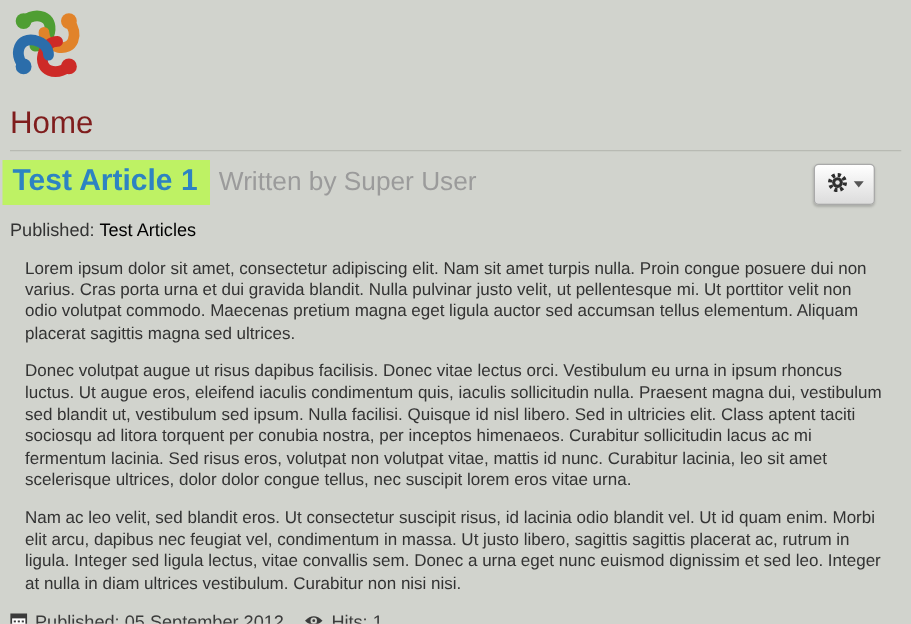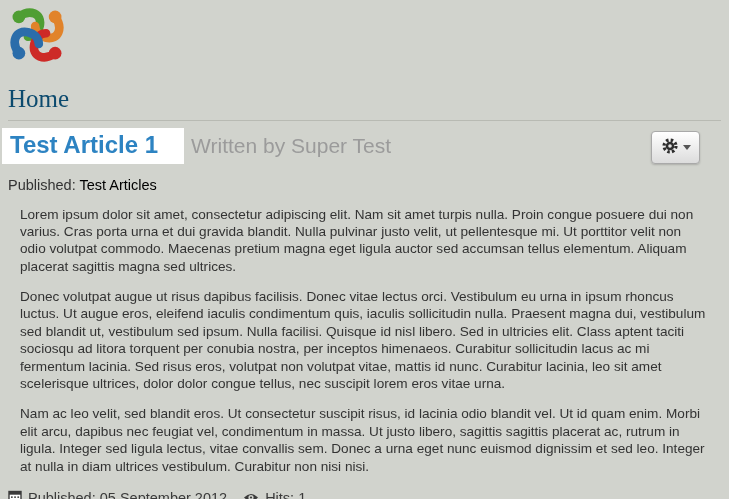--- a/index.html
+++ b/index.html
@@ -17,32 +17,32 @@
   .logo-mark { flex: 0 0 auto; }
   .logo-word {
     font-family: "Liberation Sans", sans-serif;
     font-weight: bold; font-size: 45px; letter-spacing: -1px;
     color: #1c3156; line-height: 1; position: relative; top: -2px;
   }
   .logo-reg { font-size: 13px; font-weight: bold; color: #1c3156; vertical-align: 26px; margin-left: 2px; }
 
   
   h1.page-title {
-    font-family: Liberation Serif, serif;
-    font-weight: normal; font-size: 25px; color: #0c4a6e;
+    font-family: Liberation Sans, sans-serif;
+    font-weight: normal; font-size: 25px; color: #7f1d1d;
     margin: 17px 0 7px 0; line-height: 1.1;
   }
   hr.rule { border: none; border-top: 1px solid #b8bab3; margin: 0; }
 
   
   .article-header { display: flex; justify-content: space-between; align-items: flex-start; margin-top: 7px; }
   .article-title {
-    display: inline-block; background: #ffffff; color: #2d83c2;
+    display: inline-block; background: #bef264; color: #2d83c2;
     font-size: 24px; font-weight: bold; line-height: 26px;
-    padding: 4px 26px 6px 8px; margin-left: -6px;
+    padding: 4px 10px 6px 8px; margin-left: -6px;
   }
   .byline { font-size: 21px; color: #9b9b9b; margin-left: 7px; }
 
   .gear-btn {
     margin: 3px 21px 0 0;
     display: inline-flex; align-items: center; gap: 4px;
     padding: 5px 8px 5px 9px;
     background: linear-gradient(#ffffff, #dcdcdc);
     border: 1px solid #a9a9a9; border-radius: 4px;
     box-shadow: 0 1px 2px rgba(0,0,0,.18);
@@ -103,21 +103,21 @@
         </g>
       </svg>
     </span>
   </header>
 
   <h1 class="page-title">Home</h1>
   <hr class="rule">
 
   <div class="article-header">
     <div>
-      <span class="article-title">Test Article 1</span><span class="byline">Written by Super Test</span>
+      <span class="article-title">Test Article 1</span><span class="byline">Written by Super User</span>
     </div>
     <button class="gear-btn">
       <span class="icon-svg">
         <svg width="18" height="18" viewBox="0 0 18 18" aria-hidden="true">
           <circle cx="9" cy="9" r="6" fill="none" stroke="#2e2e2e" stroke-width="3.2" stroke-dasharray="2.5 2.21"></circle>
           <circle cx="9" cy="9" r="4.3" fill="#2e2e2e"></circle>
           <circle cx="9" cy="9" r="1.8" fill="#e4e4e4"></circle>
         </svg>
       </span>
       <span class="caret-down"></span>

